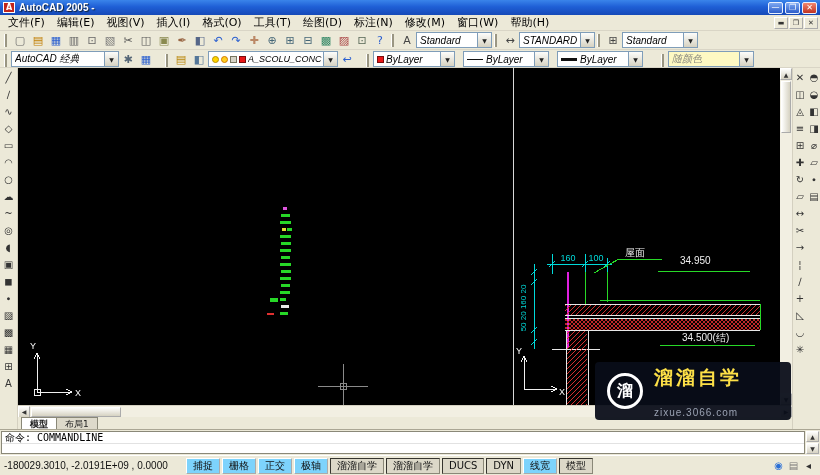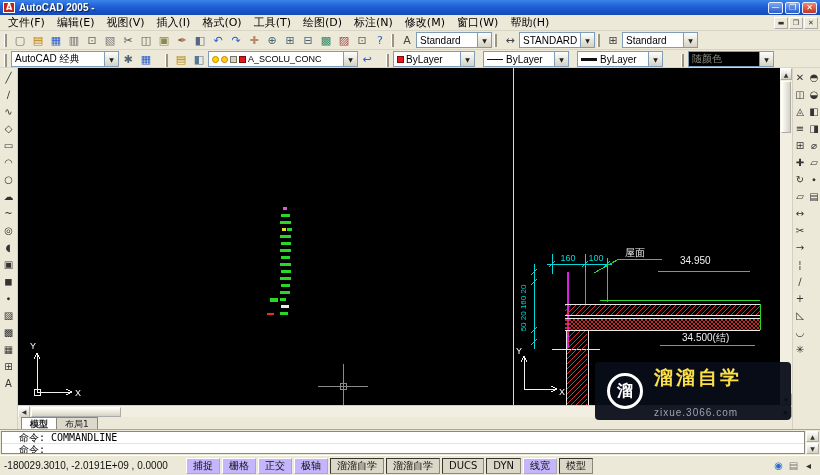--- a/index.html
+++ b/index.html
@@ -28,25 +28,25 @@
 
   
   .tbrow { flex:none; display:flex; align-items:center; background:#ece9d8; border-bottom:1px solid #d9d5c6; padding:0 2px; }
   .tbrow1 { height:19px; } .tbrow2 { height:18px;align-items:flex-end; }
   .handle { width:3px; height:13px; flex:none; margin:0 4px 0 2px; background:linear-gradient(90deg,#fff 0 1px,#9a9683 1px 3px); }
   .tb-icons { display:flex; align-items:center; }
   .icon16 { width:18px; height:16px; flex:none; display:flex; align-items:center; justify-content:center;
     font-size:11px; color:#444; border:1px solid transparent; }
   .combo { height:16px; background:#fff; border:1px solid #7f9db9; display:flex; align-items:center;
     font-size:10px; padding-left:3px; flex:none; overflow:hidden; white-space:nowrap; }
-  .combo-value { overflow:hidden; white-space:nowrap; }
+  .combo-value { overflow:hidden; white-space:nowrap;font-style:italic; }
   .combo-arrow { margin-left:auto; width:14px; height:14px; flex:none; background:linear-gradient(180deg,#fdfdfb,#d6d2c2);
     border-left:1px solid #7f9db9; display:flex; align-items:center; justify-content:center; font-size:6px; color:#222; }
-  .combo.disabled { background:#000000; color:#8a8a80; }
-  .w76 { width:76px; } .w108 { width:108px; } .w150 { width:150px; } .w82 { width:82px; } .w86 { width:86px; }
+  .combo.disabled { background:#fef9c3; color:#8a8a80; }
+  .w76 { width:76px; } .w108 { width:108px; } .w150 { width:130px; } .w82 { width:82px; } .w86 { width:86px; }
   .sw { width:7px; height:7px; margin-right:2px; flex:none; }
   .sw.bulb { background:#ffd400; border-radius:50%; border:1px solid #b89000; }
   .sw.sun  { background:#ffcf20; border-radius:50%; border:1px solid #d07800; }
   .sw.lock { background:#d6d3c6; border:1px solid #77755f; }
   .sw.red  { background:#e81717; border:1px solid #7a0c0c; }
   .line-sw { width:16px; height:1px; background:#111; margin-right:3px; flex:none; }
   .line-sw.thick { height:3px; }
   .gap8 { width:8px; flex:none; } .gap16 { width:16px; flex:none; }
 
   
@@ -84,32 +84,32 @@
   .wm-logo { width:36px; height:36px; flex:none; border:3px solid #fff; border-radius:50%;
     display:flex; align-items:center; justify-content:center; color:#fff; font-size:16px; font-weight:bold; }
   .wm-text { margin-left:11px; }
   .wm-title { color:#fde047; font-size:19px; font-weight:bold; letter-spacing:3px; white-space:nowrap; }
   .wm-url { color:#9aa2b2; font-size:10px; letter-spacing:1px; margin-top:16px; }
 
   
   .command { height:26px; flex:none; display:flex; background:#ece9d8; border-top:1px solid #aaa694; }
   .cmd-box { flex:1; background:#fff; border:1px solid #8a8878; margin:1px; display:flex; flex-direction:column;
     font-family:"DejaVu Sans Mono", monospace; font-size:10px; color:#000; overflow:hidden; }
-  .cmd-line { height:12px; line-height:12px; padding:0 17px; white-space:pre; }
+  .cmd-line { height:12px; line-height:12px; padding:0 3px; white-space:pre; }
   .cmd-line.history { border-bottom:1px solid #e2e2e2; }
   .cmd-scroll { width:13px; flex:none; background:#f2efe2; display:flex; flex-direction:column; margin:1px 1px 1px 0; }
   .cmd-scroll .scroll-btn { width:13px; height:11px; }
 
   
   .statusbar { height:20px; flex:none; display:flex; align-items:center; background:#ece9d8;
     border-top:1px solid #fff; padding:0 4px; }
   .coords { width:182px; flex:none; font-size:10px; color:#111; white-space:nowrap; overflow:hidden; }
   .status-buttons { display:flex; align-items:center; }
   .sbtn { height:16px; line-height:14px; padding:0 6px; margin-right:2px; font-size:10px; color:#111;
-    background:#c4b5fd; border:1px outset #fff; white-space:nowrap; }
+    background:#7dd3fc; border:1px outset #fff; white-space:nowrap; }
   .sbtn.pressed { border:1px inset #8a8878; background:#dcd8c8; }
   .status-right { margin-left:auto; display:flex; align-items:center; }
   .status-icon { width:15px; height:15px; display:flex; align-items:center; justify-content:center; font-size:10px; }
 </style>
 </head>
 <body>
 
 <div class="app">
 
   <div class="titlebar">
@@ -584,21 +584,20 @@
           <span class="icon14">
             <span class="glyph">▤</span>
           </span>
         </div>
     </div>
   </div>
 
   <div class="command">
     <div class="cmd-box">
       <div class="cmd-line history">命令: COMMANDLINE</div>
-      <div class="cmd-line">命令:</div>
     </div>
     <div class="cmd-scroll">
       <span class="scroll-btn glyph">▲</span>
       <span class="scroll-btn glyph" style="margin-top:auto">▼</span>
     </div>
   </div>
 
   <div class="statusbar">
     <span class="coords">-180029.3010, -2.0191E+09 , 0.0000</span>
     <div class="status-buttons">

